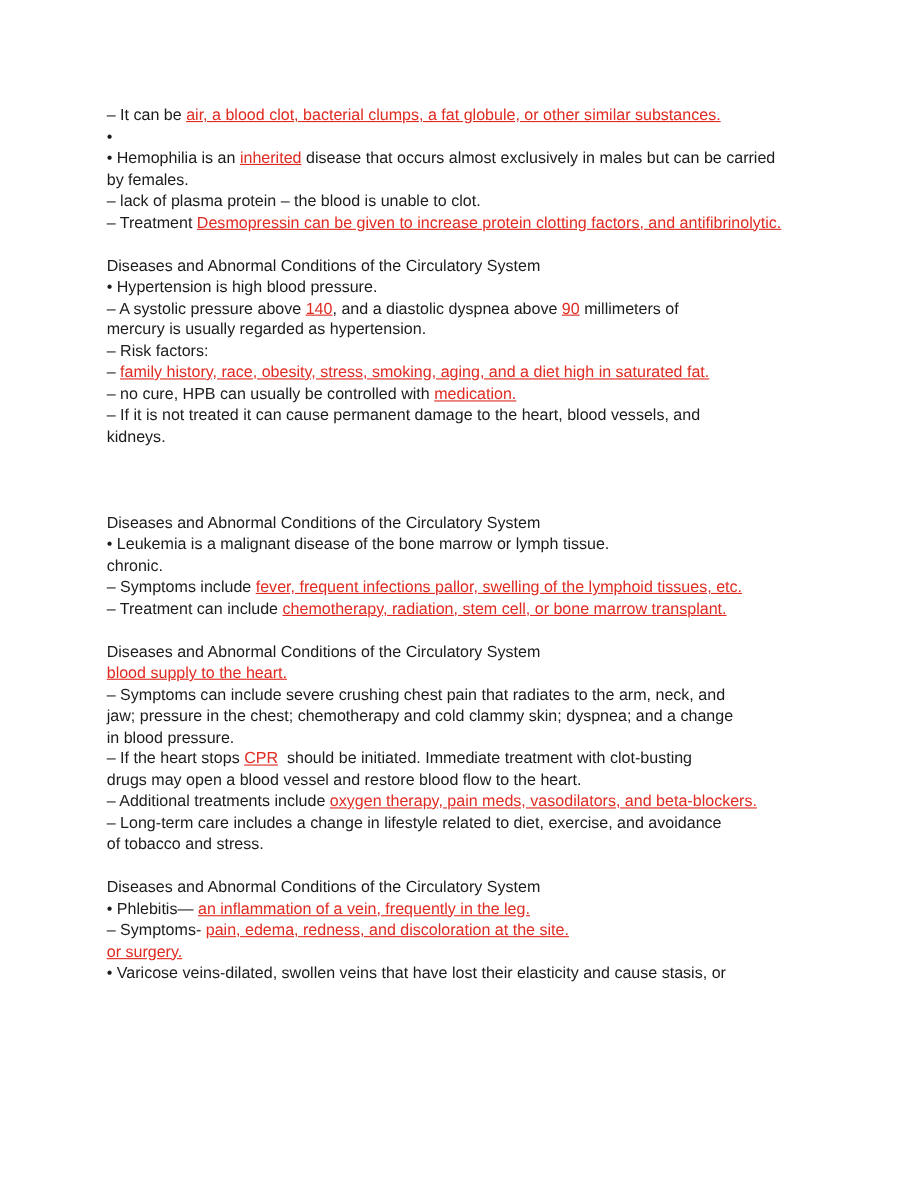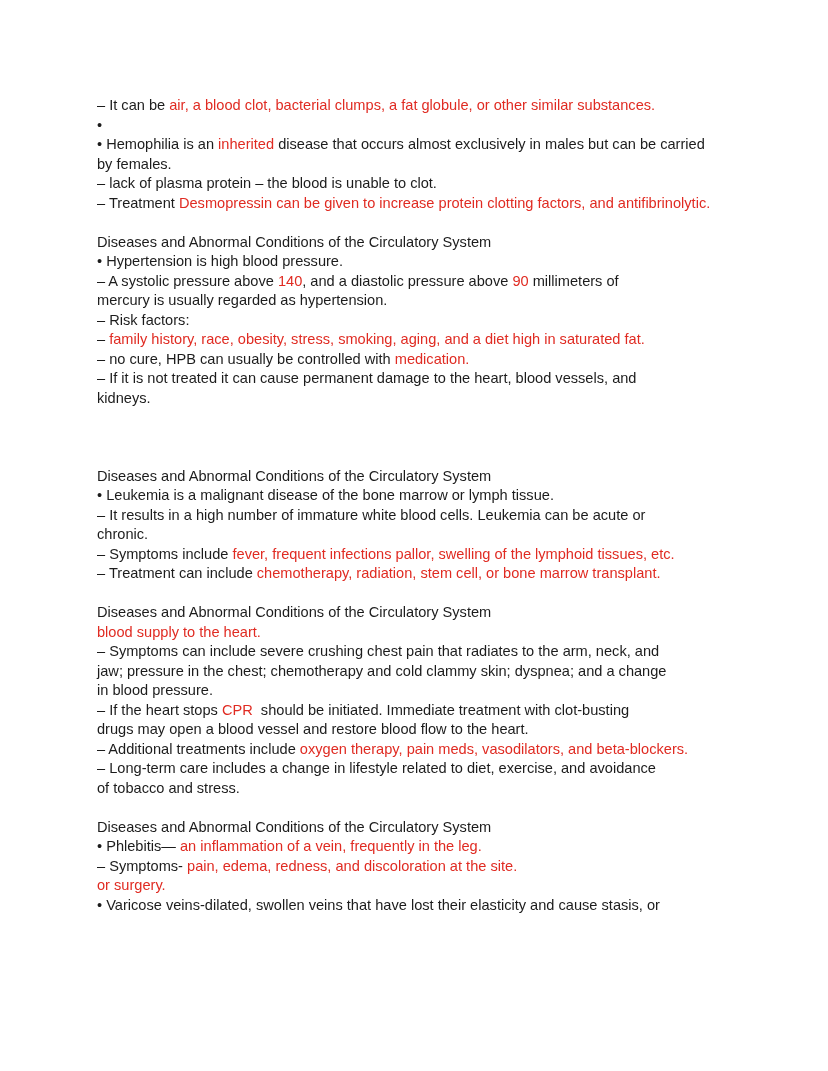--- a/index.html
+++ b/index.html
@@ -20,49 +20,48 @@
     line-height: 19.5px;
   }
   .doc-line {
     height: 19.5px;
     white-space: pre;
   }
   .doc-line.heading span {
     font-weight: normal;
   }
   .seg-black { color: var(--ink-black, #1c1c1c); }
-  .seg-red   { color: var(--ink-red, #e02b22); }
+  .seg-red   { color: var(--ink-red, #e02b22); text-decoration: underline; }
 </style>
 </head>
 <body>
 
 <div class="page">
   <div id="doc-body">
       <div class="doc-line"><span class="seg-black">– It can be </span><span class="seg-red">air, a blood clot, bacterial clumps, a fat globule, or other similar substances.</span></div>
       <div class="doc-line"><span class="seg-black">•</span></div>
       <div class="doc-line"><span class="seg-black">• Hemophilia is an </span><span class="seg-red">inherited</span><span class="seg-black"> disease that occurs almost exclusively in males but can be carried</span></div>
       <div class="doc-line"><span class="seg-black">by females.</span></div>
       <div class="doc-line"><span class="seg-black">– lack of plasma protein – the blood is unable to clot.</span></div>
       <div class="doc-line"><span class="seg-black">– Treatment </span><span class="seg-red">Desmopressin can be given to increase protein clotting factors, and antifibrinolytic.</span></div>
       <div class="doc-line"></div>
       <div class="doc-line heading"><span class="seg-black">Diseases and Abnormal Conditions of the Circulatory System</span></div>
       <div class="doc-line"><span class="seg-black">• Hypertension is high blood pressure.</span></div>
-      <div class="doc-line"><span class="seg-black">– A systolic pressure above </span><span class="seg-red">140</span><span class="seg-black">, and a diastolic pressure above </span><span class="seg-red">90</span><span class="seg-black"> millimeters of</span></div>
+      <div class="doc-line"><span class="seg-black">– A systolic pressure above </span><span class="seg-red">140</span><span class="seg-black">, and a diastolic dyspnea above </span><span class="seg-red">90</span><span class="seg-black"> millimeters of</span></div>
       <div class="doc-line"><span class="seg-black">mercury is usually regarded as hypertension.</span></div>
       <div class="doc-line"><span class="seg-black">– Risk factors:</span></div>
       <div class="doc-line"><span class="seg-black">– </span><span class="seg-red">family history, race, obesity, stress, smoking, aging, and a diet high in saturated fat.</span></div>
       <div class="doc-line"><span class="seg-black">– no cure, HPB can usually be controlled with </span><span class="seg-red">medication.</span></div>
       <div class="doc-line"><span class="seg-black">– If it is not treated it can cause permanent damage to the heart, blood vessels, and</span></div>
       <div class="doc-line"><span class="seg-black">kidneys.</span></div>
       <div class="doc-line"></div>
       <div class="doc-line"></div>
       <div class="doc-line"></div>
       <div class="doc-line heading"><span class="seg-black">Diseases and Abnormal Conditions of the Circulatory System</span></div>
       <div class="doc-line"><span class="seg-black">• Leukemia is a malignant disease of the bone marrow or lymph tissue.</span></div>
-      <div class="doc-line"><span class="seg-black">– It results in a high number of immature white blood cells. Leukemia can be acute or</span></div>
       <div class="doc-line"><span class="seg-black">chronic.</span></div>
       <div class="doc-line"><span class="seg-black">– Symptoms include </span><span class="seg-red">fever, frequent infections pallor, swelling of the lymphoid tissues, etc.</span></div>
       <div class="doc-line"><span class="seg-black">– Treatment can include </span><span class="seg-red">chemotherapy, radiation, stem cell, or bone marrow transplant.</span></div>
       <div class="doc-line"></div>
       <div class="doc-line heading"><span class="seg-black">Diseases and Abnormal Conditions of the Circulatory System</span></div>
       <div class="doc-line"><span class="seg-red">blood supply to the heart.</span></div>
       <div class="doc-line"><span class="seg-black">– Symptoms can include severe crushing chest pain that radiates to the arm, neck, and</span></div>
       <div class="doc-line"><span class="seg-black">jaw; pressure in the chest; chemotherapy and cold clammy skin; dyspnea; and a change</span></div>
       <div class="doc-line"><span class="seg-black">in blood pressure.</span></div>
       <div class="doc-line"><span class="seg-black">– If the heart stops </span><span class="seg-red">CPR</span><span class="seg-black">  should be initiated. Immediate treatment with clot-busting</span></div>

